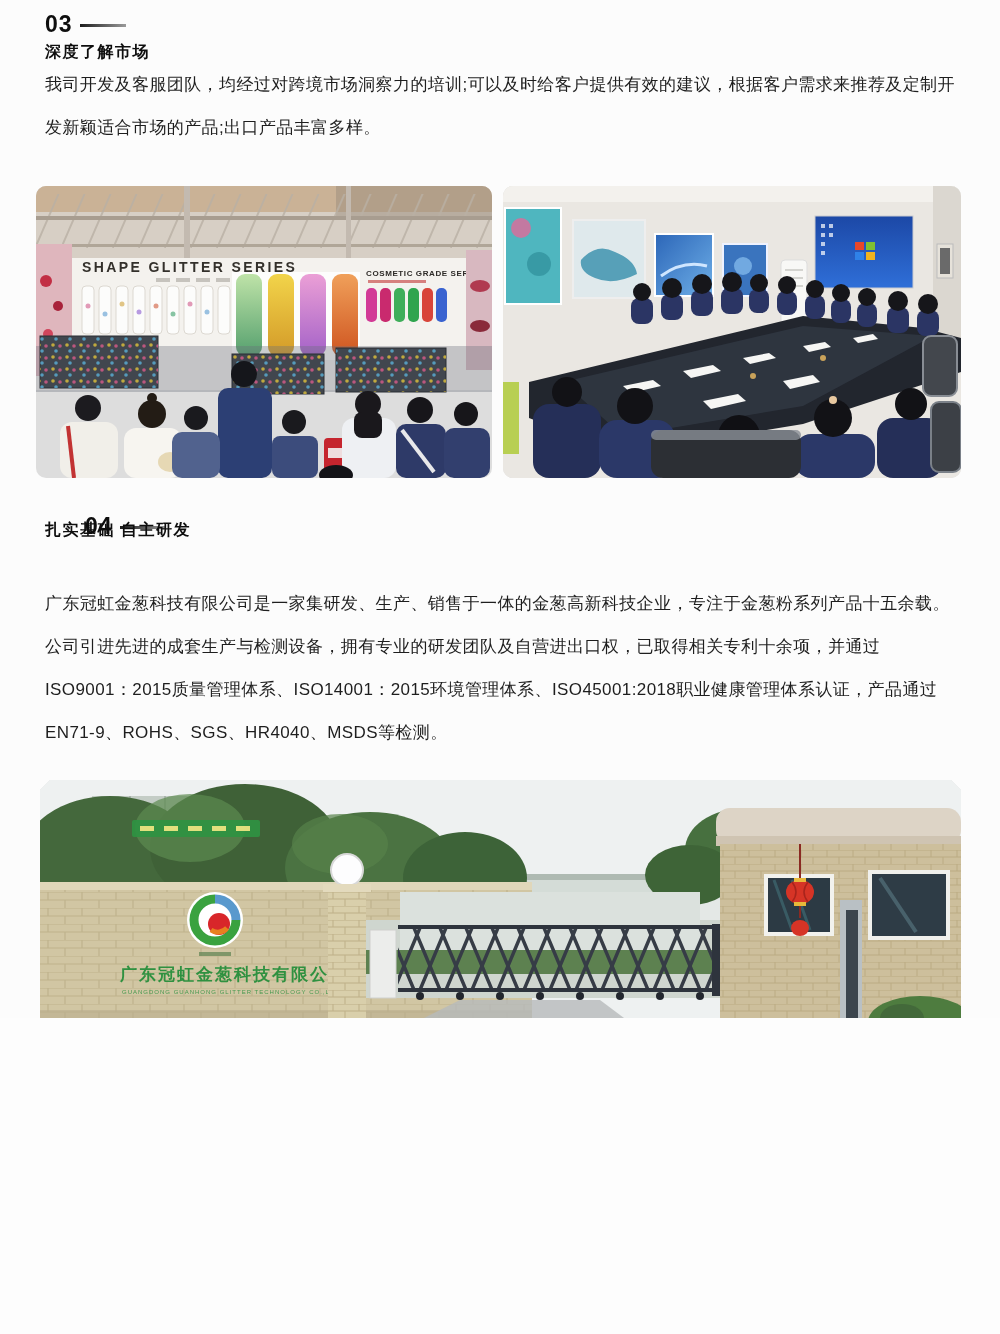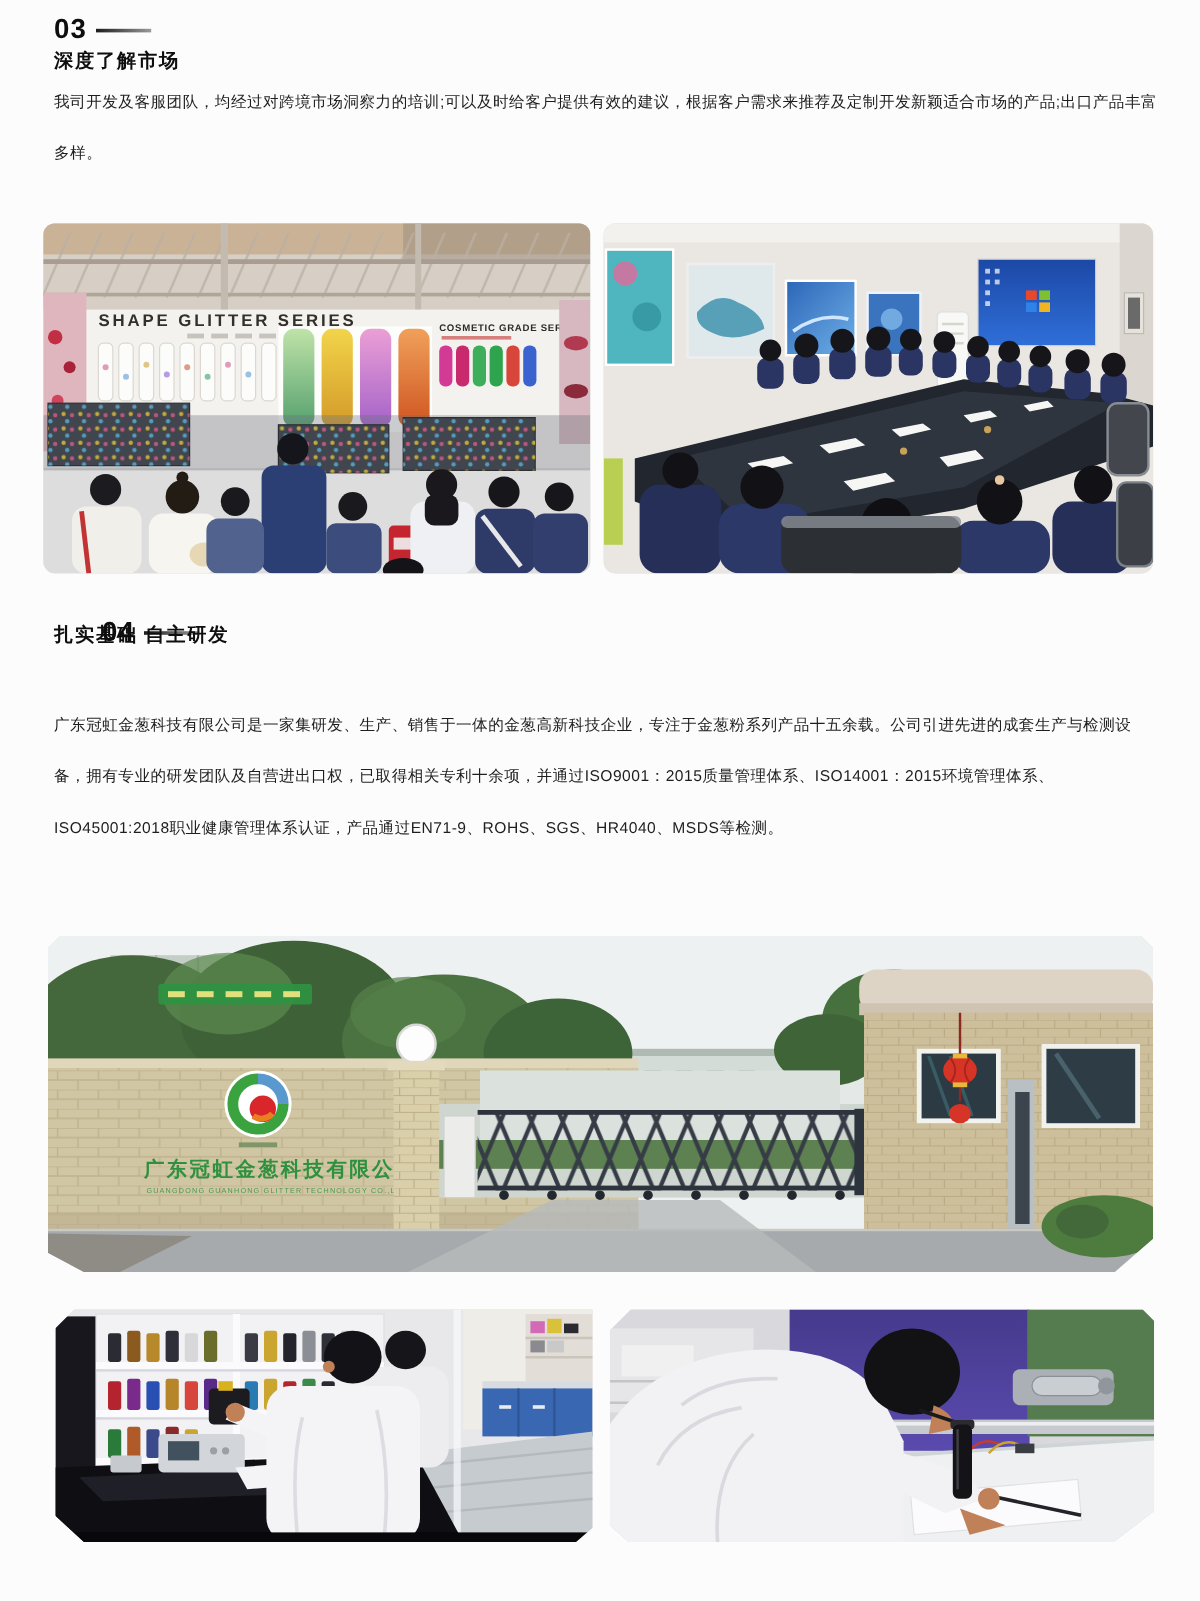--- a/index.html
+++ b/index.html
@@ -1,23 +1,23 @@
 <!DOCTYPE html>
 <html><head>
 <meta charset="utf-8">
 <style>
   html,body{margin:0;padding:0;background:#fdfdfd;}
-  .canvas{position:relative;width:1000px;height:1334px;margin:0 auto;background:#fcfcfc;overflow:hidden;
+  .canvas{position:relative;width:1000px;height:1018px;margin:0 auto;background:#fcfcfc;overflow:hidden;
           font-family:"Liberation Sans",sans-serif;}
   .abs{position:absolute;}
   .sec-num{font-weight:700;font-size:23px;color:#0e0e0e;letter-spacing:1px;line-height:1;}
   .sec-dash{display:inline-block;width:46px;height:3px;background:linear-gradient(90deg,#1c1c1c,#9a9a9a);
             margin-left:7px;transform:translateY(-5px);}
   .sec-title{font-weight:700;font-size:16px;color:#0e0e0e;letter-spacing:1.5px;line-height:1;}
-  .sec-body{font-size:13px;line-height:43px;color:#1e1e1e;letter-spacing:.4px;width:920px;}
+  .sec-body{font-size:17px;line-height:43px;color:#1e1e1e;letter-spacing:.4px;width:920px;}
   .photo{position:absolute;overflow:hidden;background:#ddd;}
   .photo svg{display:block;width:100%;height:100%;}
   #ph-booth{left:36px;top:186px;width:456px;height:292px;border-radius:10px;}
   #ph-meeting{left:503px;top:186px;width:458px;height:292px;border-radius:10px;}
   #ph-gate{left:40px;top:780px;width:921px;height:280px;
      clip-path:polygon(10px 0,911px 0,921px 10px,921px 252px,889px 280px,30px 280px,0 264px,0 10px);}
   #ph-lab{left:46px;top:1091px;width:448px;height:194px;
      clip-path:polygon(16px 0,448px 0,448px 182px,434px 194px,24px 194px,0 172px,0 16px);}
   #ph-inspect{left:508px;top:1091px;width:454px;height:194px;
      clip-path:polygon(18px 0,444px 0,454px 10px,454px 168px,420px 194px,16px 194px,0 180px,0 18px);}

